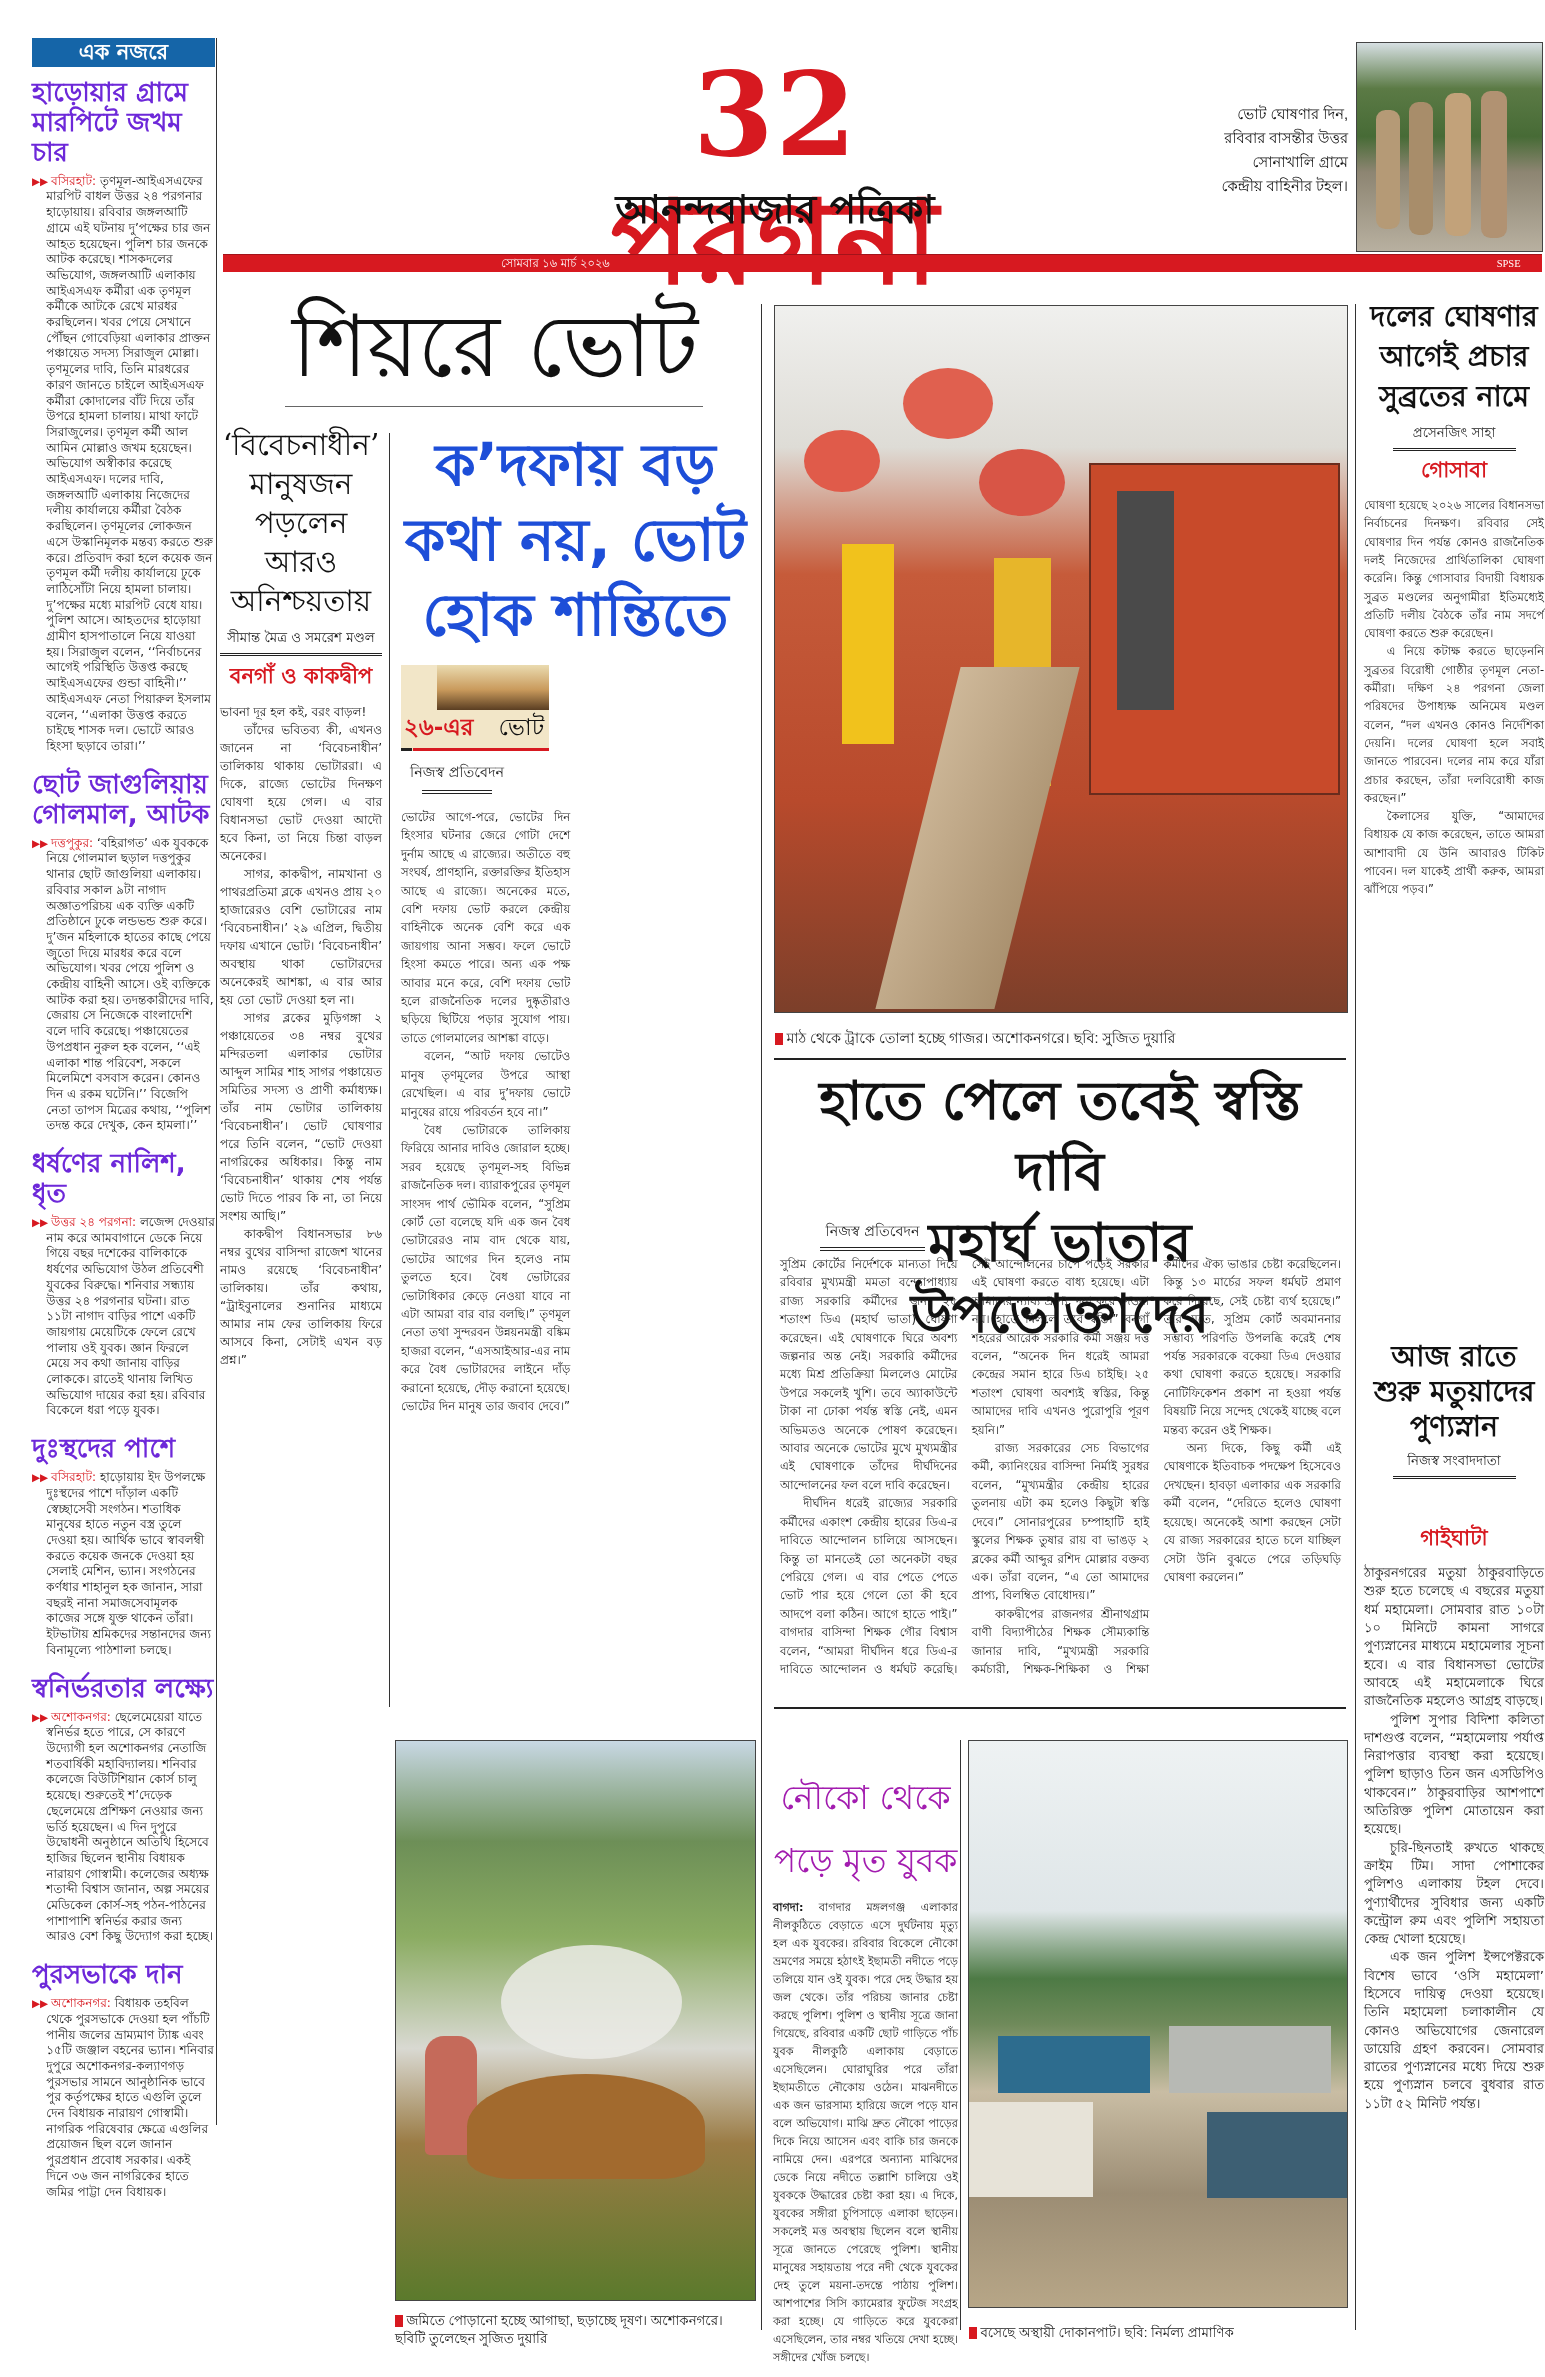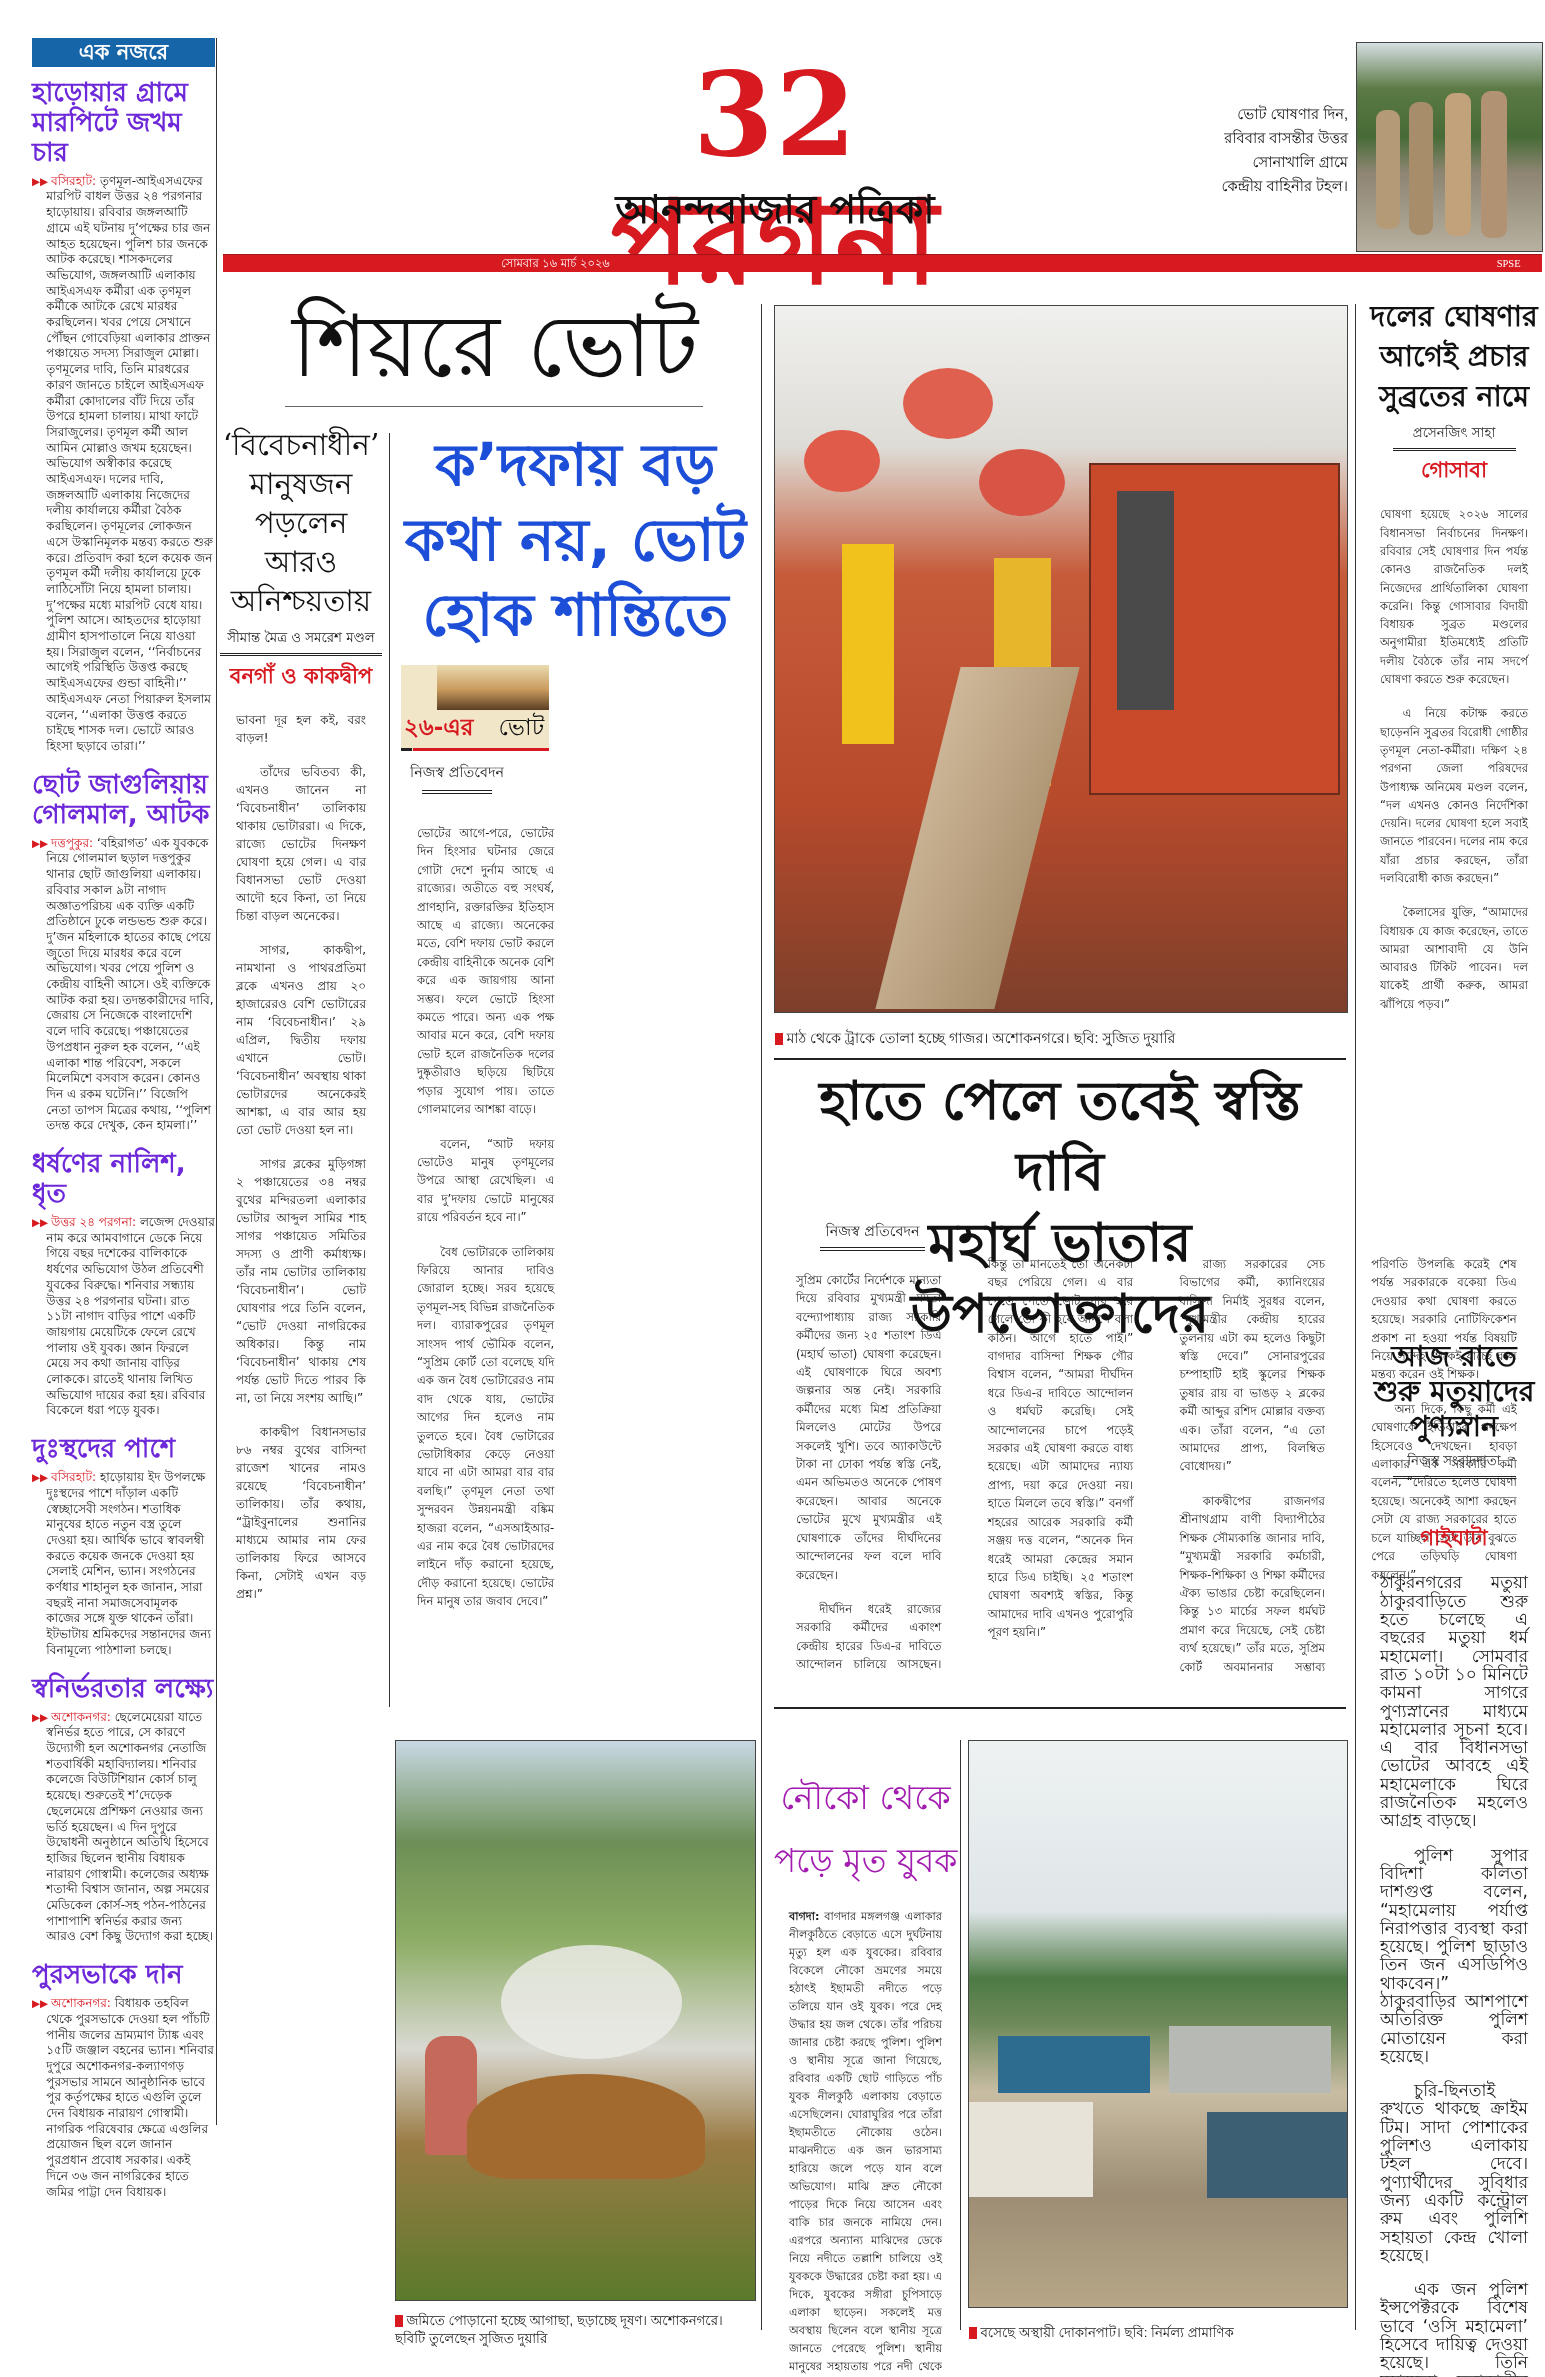--- a/index.html
+++ b/index.html
@@ -2,21 +2,21 @@
 <html style="font-size:7.6px"><head>
 <meta charset="utf-8">
 <style>
   html,body{margin:0;padding:0;background:#fff;}
   body{width:1545px;height:2389px;position:relative;overflow:hidden;font-family:"DejaVu Sans",sans-serif;color:#1a1a1a;}
   .abs{position:absolute;}
   .serif{font-family:"DejaVu Serif",serif;}
   .sans{font-family:"DejaVu Sans",sans-serif;}
   .cond{font-family:"Liberation Sans",sans-serif;}
   .body-text{font-family:"DejaVu Sans",sans-serif;font-size:13.8px;line-height:19px;text-align:justify;color:#1b1b1b;}
-  .body-text p{margin:16px;text-indent:2em;}
+  .body-text p{margin:0;text-indent:2em;}
   .body-text p.noindent{text-indent:0;}
   .brief{font-family:"DejaVu Sans",sans-serif;font-size:13px;line-height:15.7px;color:#1b1b1b;font-weight:bold;}
   .brief .place{color:#d71920;}
   .brief .arrow{color:#d71920;font-size:10.5px;margin-right:2.9px;}
   .brief-head{font-family:"DejaVu Sans",sans-serif;font-weight:bold;font-size:26px;line-height:30px;color:#6d28d9;margin:0 0 6.7px 0;}
   .vline{position:absolute;background:#333;width:1px;}
   .hline{position:absolute;background:#222;height:1.4px;}
   .byline{text-align:center;font-size:16px;color:#222;}
   .dateline{text-align:center;font-size:23px;font-weight:bold;color:#d71920;}
   .dbl{border-top:1.4px solid #222;border-bottom:0.5px solid #222;height:1.9px;}
@@ -167,21 +167,21 @@
       <p>এ নিয়ে কটাক্ষ করতে ছাড়েননি সুব্রতর বিরোধী গোষ্ঠীর তৃণমূল নেতা-কর্মীরা। দক্ষিণ ২৪ পরগনা জেলা পরিষদের উপাধ্যক্ষ অনিমেষ মণ্ডল বলেন, “দল এখনও কোনও নির্দেশিকা দেয়নি। দলের ঘোষণা হলে সবাই জানতে পারবেন। দলের নাম করে যাঁরা প্রচার করছেন, তাঁরা দলবিরোধী কাজ করছেন।”</p>
       <p>কৈলাসের যুক্তি, “আমাদের বিধায়ক যে কাজ করেছেন, তাতে আমরা আশাবাদী যে উনি আবারও টিকিট পাবেন। দল যাকেই প্রার্থী করুক, আমরা ঝাঁপিয়ে পড়ব।”</p>
     </div>
 </div>
 
 <div class="abs" style="left:1364px;top:1339px;width:180px;">
   <div class="sans" style="text-align:center;font-weight:bold;font-size:28.5px;line-height:35px;color:#111;">আজ রাতে শুরু মতুয়াদের পুণ্যস্নান</div>
   <div class="byline" style="font-size:13.3px;margin-top:6.7px;">নিজস্ব সংবাদদাতা</div>
   <div class="dbl" style="margin:2.9px 28.5px 2.9px 28.5px;"></div>
   <div class="dateline" style="font-size:21px;margin-top:43px;">গাইঘাটা</div>
-  <div class="body-text" id="mat-body" style="margin-top:6.7px;font-size:17px;line-height:18.3px;">
+  <div class="body-text" id="mat-body" style="margin-top:6.7px;font-size:13px;line-height:18.3px;">
       <p class="noindent">ঠাকুরনগরের মতুয়া ঠাকুরবাড়িতে শুরু হতে চলেছে এ বছরের মতুয়া ধর্ম মহামেলা। সোমবার রাত ১০টা ১০ মিনিটে কামনা সাগরে পুণ্যস্নানের মাধ্যমে মহামেলার সূচনা হবে। এ বার বিধানসভা ভোটের আবহে এই মহামেলাকে ঘিরে রাজনৈতিক মহলেও আগ্রহ বাড়ছে।</p>
       <p>পুলিশ সুপার বিদিশা কলিতা দাশগুপ্ত বলেন, “মহামেলায় পর্যাপ্ত নিরাপত্তার ব্যবস্থা করা হয়েছে। পুলিশ ছাড়াও তিন জন এসডিপিও থাকবেন।” ঠাকুরবাড়ির আশপাশে অতিরিক্ত পুলিশ মোতায়েন করা হয়েছে।</p>
       <p>চুরি-ছিনতাই রুখতে থাকছে ক্রাইম টিম। সাদা পোশাকের পুলিশও এলাকায় টহল দেবে। পুণ্যার্থীদের সুবিধার জন্য একটি কন্ট্রোল রুম এবং পুলিশি সহায়তা কেন্দ্র খোলা হয়েছে।</p>
       <p>এক জন পুলিশ ইন্সপেক্টরকে বিশেষ ভাবে ‘ওসি মহামেলা’ হিসেবে দায়িত্ব দেওয়া হয়েছে। তিনি মহামেলা চলাকালীন যে কোনও অভিযোগের জেনারেল ডায়েরি গ্রহণ করবেন। সোমবার রাতের পুণ্যস্নানের মধ্যে দিয়ে শুরু হয়ে পুণ্যস্নান চলবে বুধবার রাত ১১টা ৫২ মিনিট পর্যন্ত।</p>
     </div>
 </div>
 
 <div class="photo" style="left:395px;top:1740px;width:359px;height:559px;background:linear-gradient(180deg,#c8d8e4 0%,#6d8f57 18%,#8bac62 35%,#d9d9d2 55%,#9a7b44 72%,#5b7a2c 100%);">
   <div style="position:absolute;left:28.5px;top:295px;width:52px;height:119px;background:#c56a5a;border-radius:19px 19px 4.8px 4.8px;"></div>
   <div style="position:absolute;left:105px;top:204px;width:181px;height:114px;background:rgba(235,235,230,0.85);border-radius:50%;"></div>

